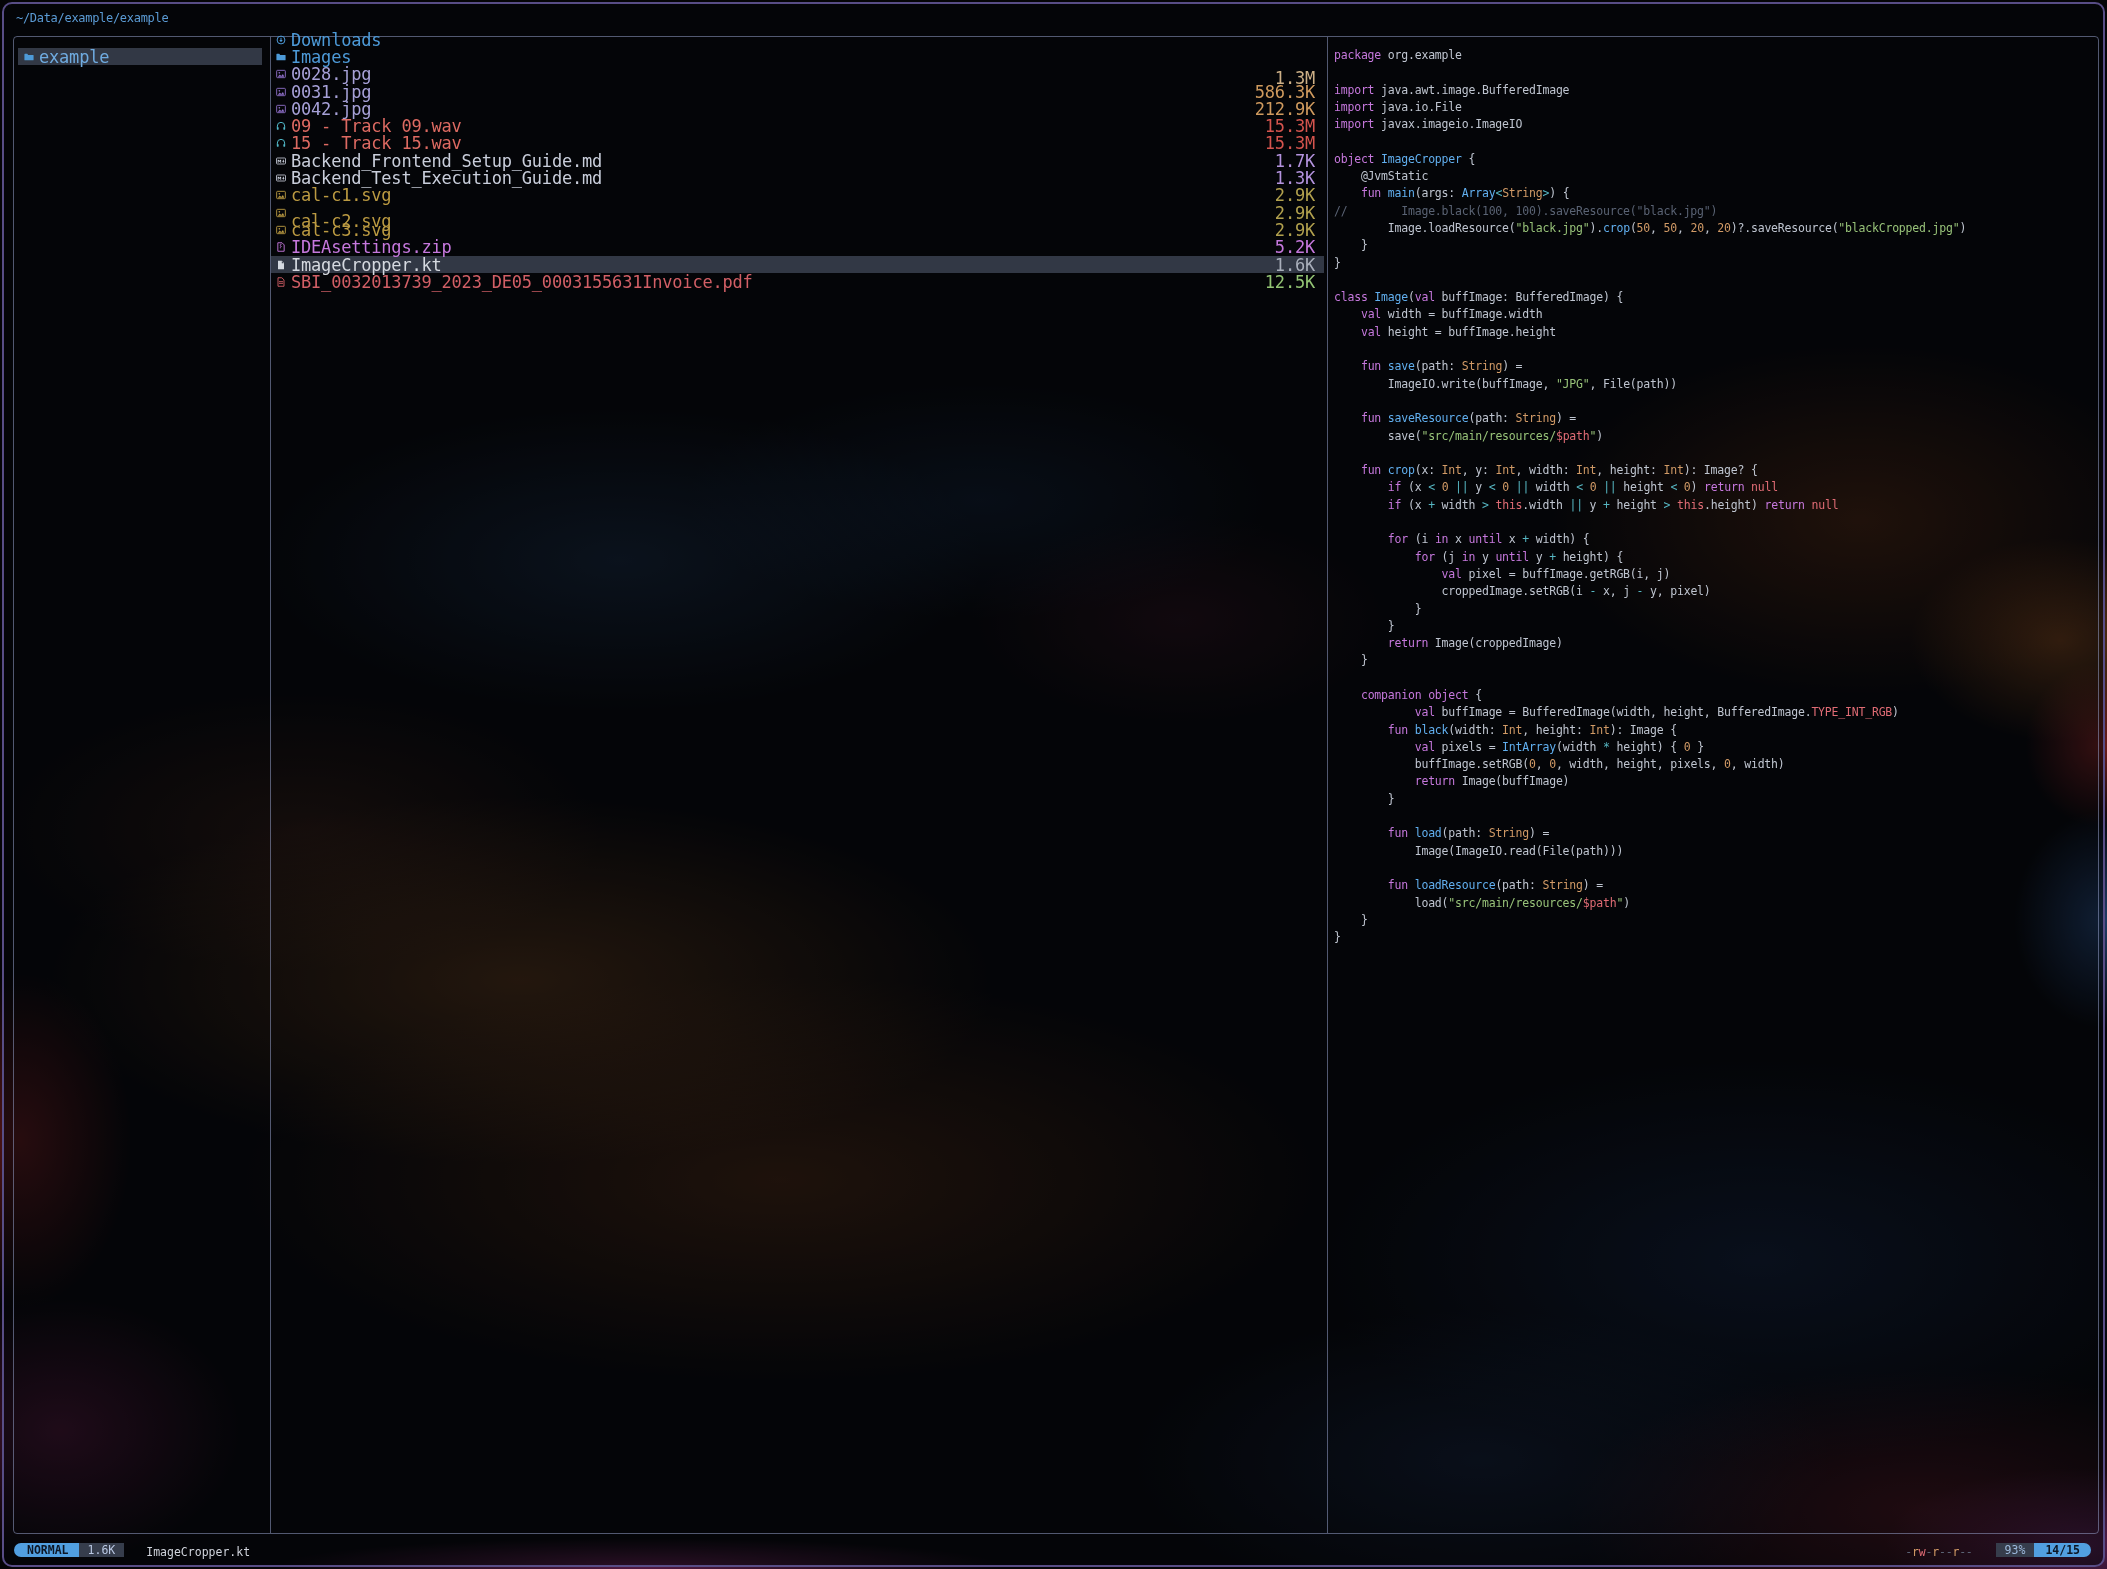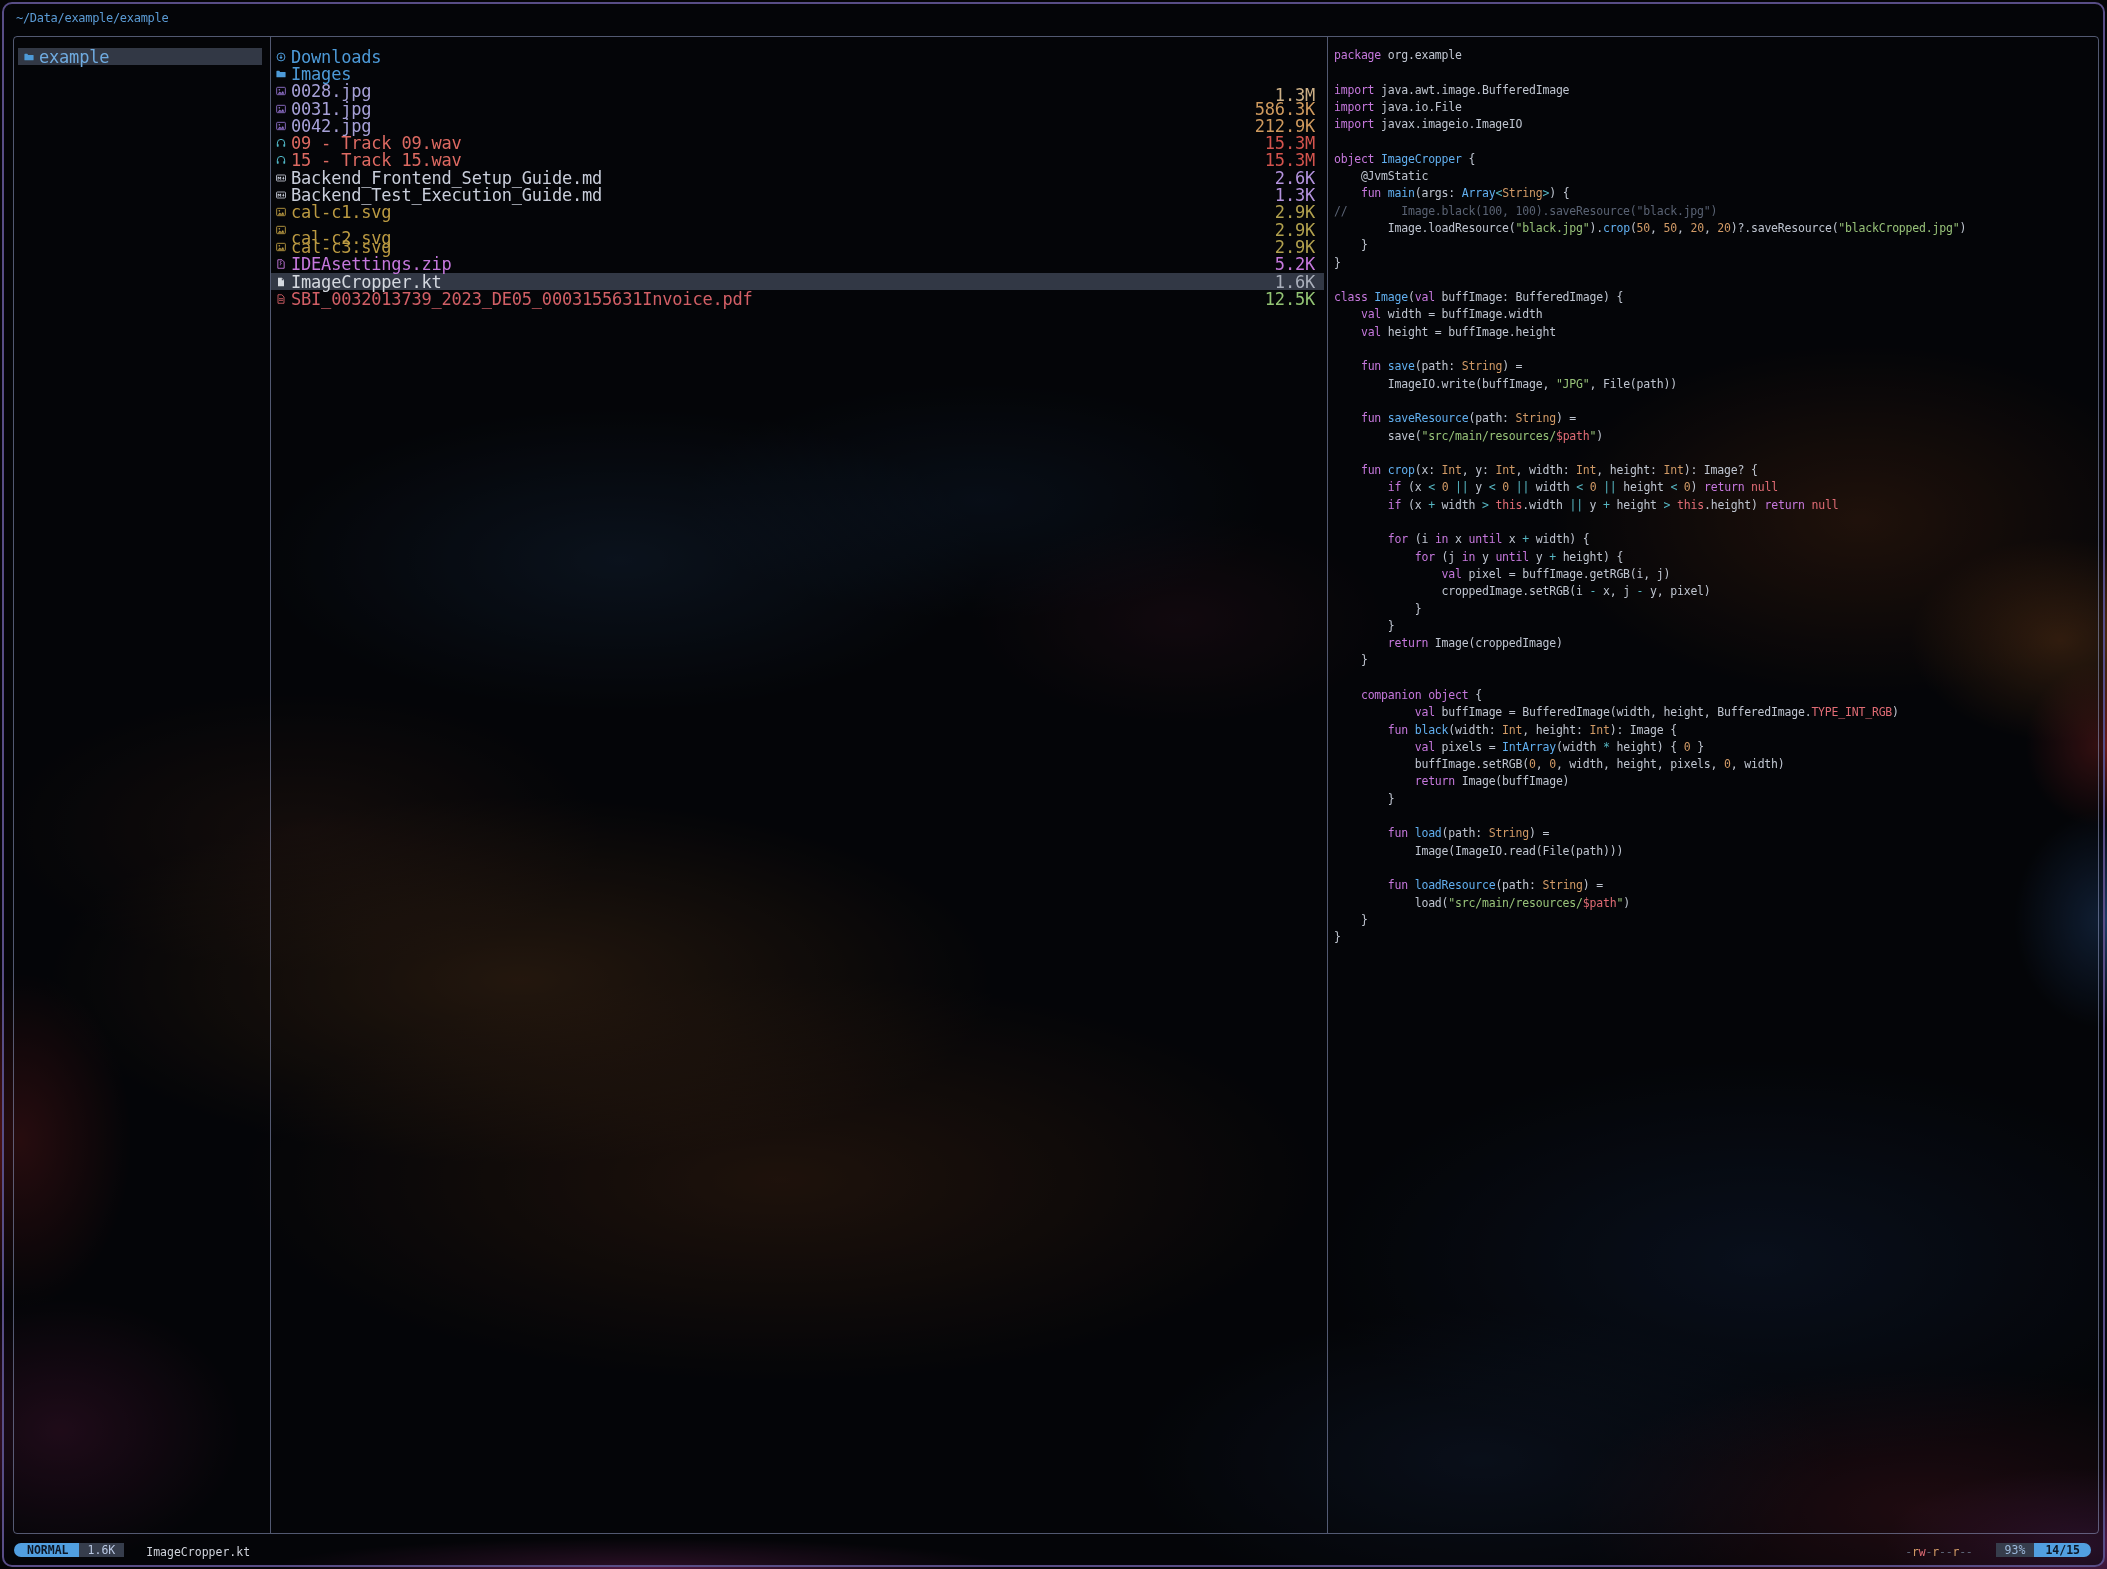--- a/index.html
+++ b/index.html
@@ -43,21 +43,21 @@
   .row { display:flex; align-items:center; height:17.3px; font-size:17px; letter-spacing:-.2px; }
   .row .ic { width:15px; flex:0 0 15px; display:flex; align-items:center; }
   .row .ic svg { width:10px; height:10px; }
   .row .nm { white-space:pre; overflow:hidden; }
   .row .sp { flex:1; }
   .row .sz { white-space:pre; }
   .row.sel { background:#323845; }
 
   .parent-pane { position:absolute; left:14px; top:44px; width:244px; }
   .parent-pane .row { padding-left:6px; }
-  .file-pane { position:absolute; left:267px; top:44px; width:1053px; }
+  .file-pane { position:absolute; left:267px; top:27px; width:1053px; }
   .file-pane .row { padding:0 9px 0 5px; }
 
   .code-pane { position:absolute; left:1330px; top:44px; width:770px; }
   .cl { height:17.3px; white-space:pre; font-size:11.5px; letter-spacing:-.2px; color:var(--tok-p); }
   .tok-p{color:var(--tok-p)} .tok-k{color:var(--tok-k)} .tok-f{color:var(--tok-f)}
   .tok-t{color:var(--tok-t)} .tok-s{color:var(--tok-s)} .tok-n{color:var(--tok-n)}
   .tok-c{color:var(--tok-c)} .tok-o{color:var(--tok-o)} .tok-r{color:var(--tok-r)}
 
   
   .statusbar { position:absolute; left:10px; right:12px; top:1537px; height:21px;
@@ -186,21 +186,21 @@
       </div>
       <div class="row">
         <span class="ic" style="color: rgb(201, 206, 219);">
           <svg viewBox="0 0 12 12">
             <rect x=".6" y="2.4" width="10.8" height="7.2" rx="1" fill="none" stroke="currentColor" stroke-width="1"></rect>
             <path fill="currentColor" d="M2 8V4.4h1.1l1 1.3 1-1.3h1.1V8H5.1V6l-1 1.2L3.1 6v2zm6.8 0L7.2 6.2h1V4.4h1.2v1.8h1z"></path>
           </svg>
         </span>
         <span class="nm" style="color: rgb(201, 206, 219);">Backend_Frontend_Setup_Guide.md</span>
         <span class="sp"></span>
-        <span class="sz" style="color: rgb(180, 147, 222);">2.6K</span>
+        <span class="sz" style="color: rgb(180, 147, 222);">1.7K</span>
       </div>
       <div class="row">
         <span class="ic" style="color: rgb(201, 206, 219);">
           <svg viewBox="0 0 12 12">
             <rect x=".6" y="2.4" width="10.8" height="7.2" rx="1" fill="none" stroke="currentColor" stroke-width="1"></rect>
             <path fill="currentColor" d="M2 8V4.4h1.1l1 1.3 1-1.3h1.1V8H5.1V6l-1 1.2L3.1 6v2zm6.8 0L7.2 6.2h1V4.4h1.2v1.8h1z"></path>
           </svg>
         </span>
         <span class="nm" style="color: rgb(201, 206, 219);">Backend_Test_Execution_Guide.md</span>
         <span class="sp"></span>

